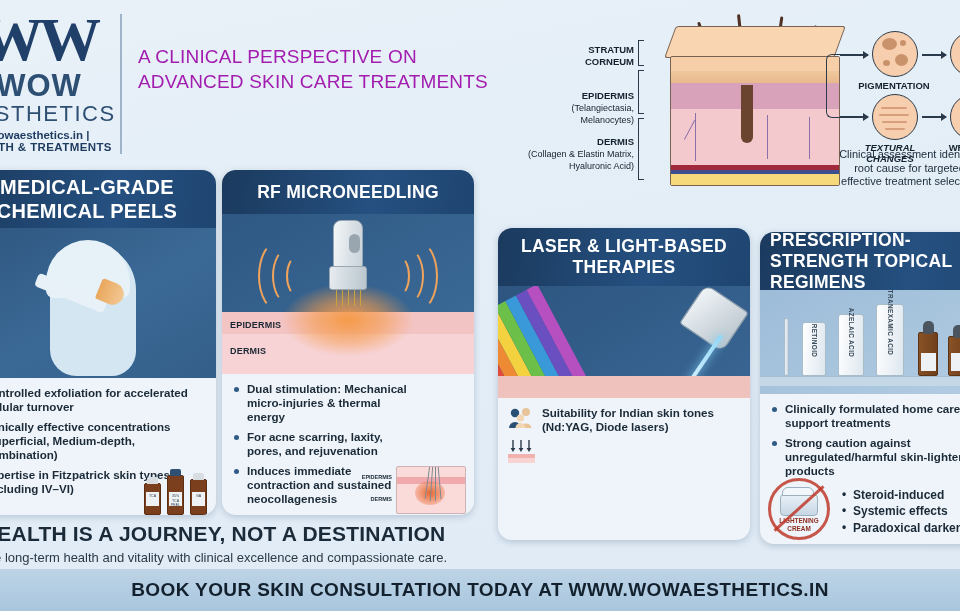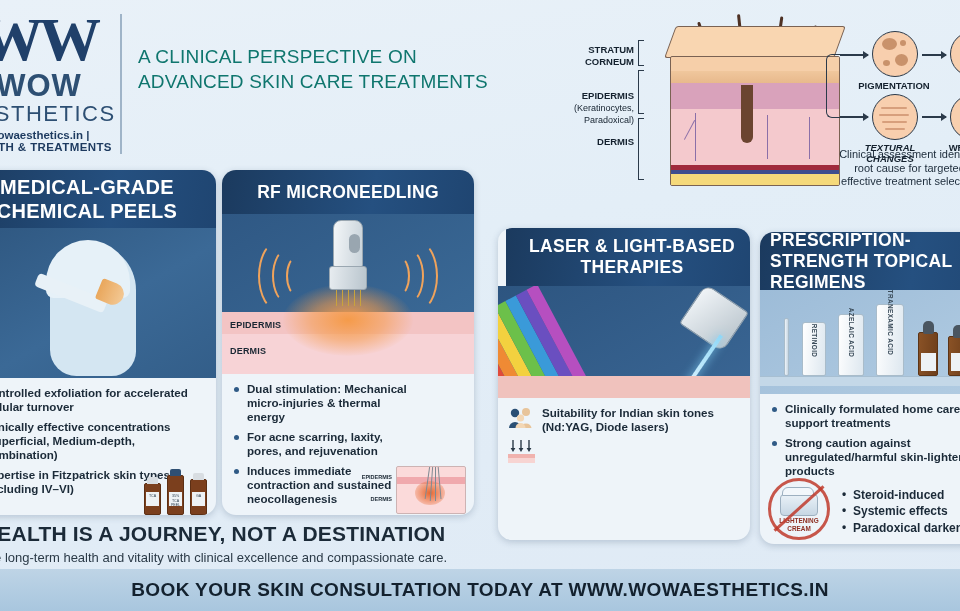--- a/index.html
+++ b/index.html
@@ -18,21 +18,21 @@
   #logo-mark { font-family:"Liberation Serif", serif; font-size:62px; font-weight:700;
                letter-spacing:-4px; line-height:62px; color:#20406a; }
   #logo-wow { font-size:31px; font-weight:600; letter-spacing:1px; line-height:32px; color:#2d4f73; }
   #logo-aesthetics { font-size:22px; font-weight:500; letter-spacing:1.5px; line-height:24px; color:#2d4f73; }
   #logo-url { font-size:11.5px; font-weight:600; margin-top:3px; color:#1d3a5f; }
   #logo-tag { font-size:11.5px; font-weight:700; letter-spacing:.4px; color:#1d3a5f; }
   #logo-divider { position:absolute; left:120px; top:14px; width:2px; height:140px;
                   background:#9fb4c8; }
   #title-block { position:absolute; left:138px; top:38px; width:380px; }
   #main-title { font-size:33px; font-weight:700; letter-spacing:.3px; color:#1d3a5f; line-height:38px; }
-  #sub-title { font-size:19px; font-weight:400; color:#0f766e; line-height:25px; margin-top:6px; letter-spacing:.2px; }
+  #sub-title { font-size:19px; font-weight:400; color:#a21caf; line-height:25px; margin-top:6px; letter-spacing:.2px; }
 
   
   #skin-diagram { position:absolute; left:524px; top:12px; width:448px; height:176px; }
   .skin-label { position:absolute; text-align:right; font-size:9.5px; font-weight:700;
                 color:#14212e; line-height:11.5px; }
   .skin-label .sub { font-weight:400; font-size:9px; }
   #lbl-sc { left:18px; top:32px; width:92px; }
   #lbl-ep { left:6px; top:78px; width:104px; }
   #lbl-de { left:0px; top:124px; width:110px; }
   .brace { position:absolute; border-left:1.6px solid #2b3a4a; border-top:1.6px solid #2b3a4a;
@@ -140,21 +140,21 @@
           border-right-color:transparent; border-top-color:transparent; border-bottom-color:transparent; }
   .wave-r { border:2px solid #f0a35b; border-left-color:transparent;
             border-top-color:transparent; border-bottom-color:transparent; }
   .art-lbl { position:absolute; font-size:9px; font-weight:700; color:#1a2733; letter-spacing:.2px; }
   .mini-inset { position:absolute; right:8px; bottom:4px; width:70px; height:48px;
                 background:#fbdada; border:1px solid #cdb3b3; border-radius:2px; overflow:hidden; }
   .mini-lbl { position:absolute; font-size:5.5px; font-weight:700; color:#1a2733; }
 
   
   #card3 { left:498px; top:228px; width:252px; height:312px; }
-  #card3 .card-head { height:58px; font-size:17.5px; line-height:21px; padding:0 16px;margin-left:8px; }
+  #card3 .card-head { height:58px; font-size:17.5px; line-height:21px; padding:0 16px; }
   #card3 .card-art { height:112px; background:linear-gradient(150deg,#2d5580,#3a6694); }
   .rainbow { position:absolute; left:-14px; top:-10px; width:170px; height:132px;
              transform:rotate(-28deg); }
   .rb { position:absolute; top:0; width:12px; height:132px; }
   .laser-dev { position:absolute; right:10px; top:8px; width:52px; height:48px;
                background:linear-gradient(110deg,#f1f5f8,#b9c4cc); border-radius:10px 4px 10px 4px;
                border:1px solid #9aa7b1; transform:rotate(34deg); }
   .beam { position:absolute; right:44px; top:44px; width:4px; height:62px;
           background:linear-gradient(#8fd7f7,#d9f3ff); transform:rotate(34deg);
           box-shadow:0 0 10px #7fcdf2; }
@@ -231,26 +231,27 @@
 
   <div id="skin-diagram">
 
     <div class="skin-label" id="lbl-sc">
       <span>STRATUM CORNEUM</span>
     </div>
     <div class="brace" id="br-sc"></div>
 
     <div class="skin-label" id="lbl-ep">
       <span>EPIDERMIS</span><br>
-      <span class="sub">(Keratinocytes, Paradoxical)</span>
+      <span class="sub">(Telangiectasia, Melanocytes)</span>
     </div>
     <div class="brace" id="br-ep"></div>
 
     <div class="skin-label" id="lbl-de">
       <span>DERMIS</span><br>
+      <span class="sub">(Collagen &amp; Elastin Matrix, Hyaluronic Acid)</span>
     </div>
     <div class="brace" id="br-de"></div>
 
     <div id="skin-block">
       <div class="hair" style="left:40px;top:-6px;height:42px;transform:rotate(-18deg);"></div>
       <div class="hair" style="left:72px;top:-12px;height:48px;transform:rotate(-6deg);"></div>
       <div class="hair" style="left:104px;top:-10px;height:46px;transform:rotate(8deg);"></div>
       <div class="hair" style="left:134px;top:-2px;height:38px;transform:rotate(16deg);"></div>
       <div id="skin-top-face"></div>
       <div id="skinbox">

